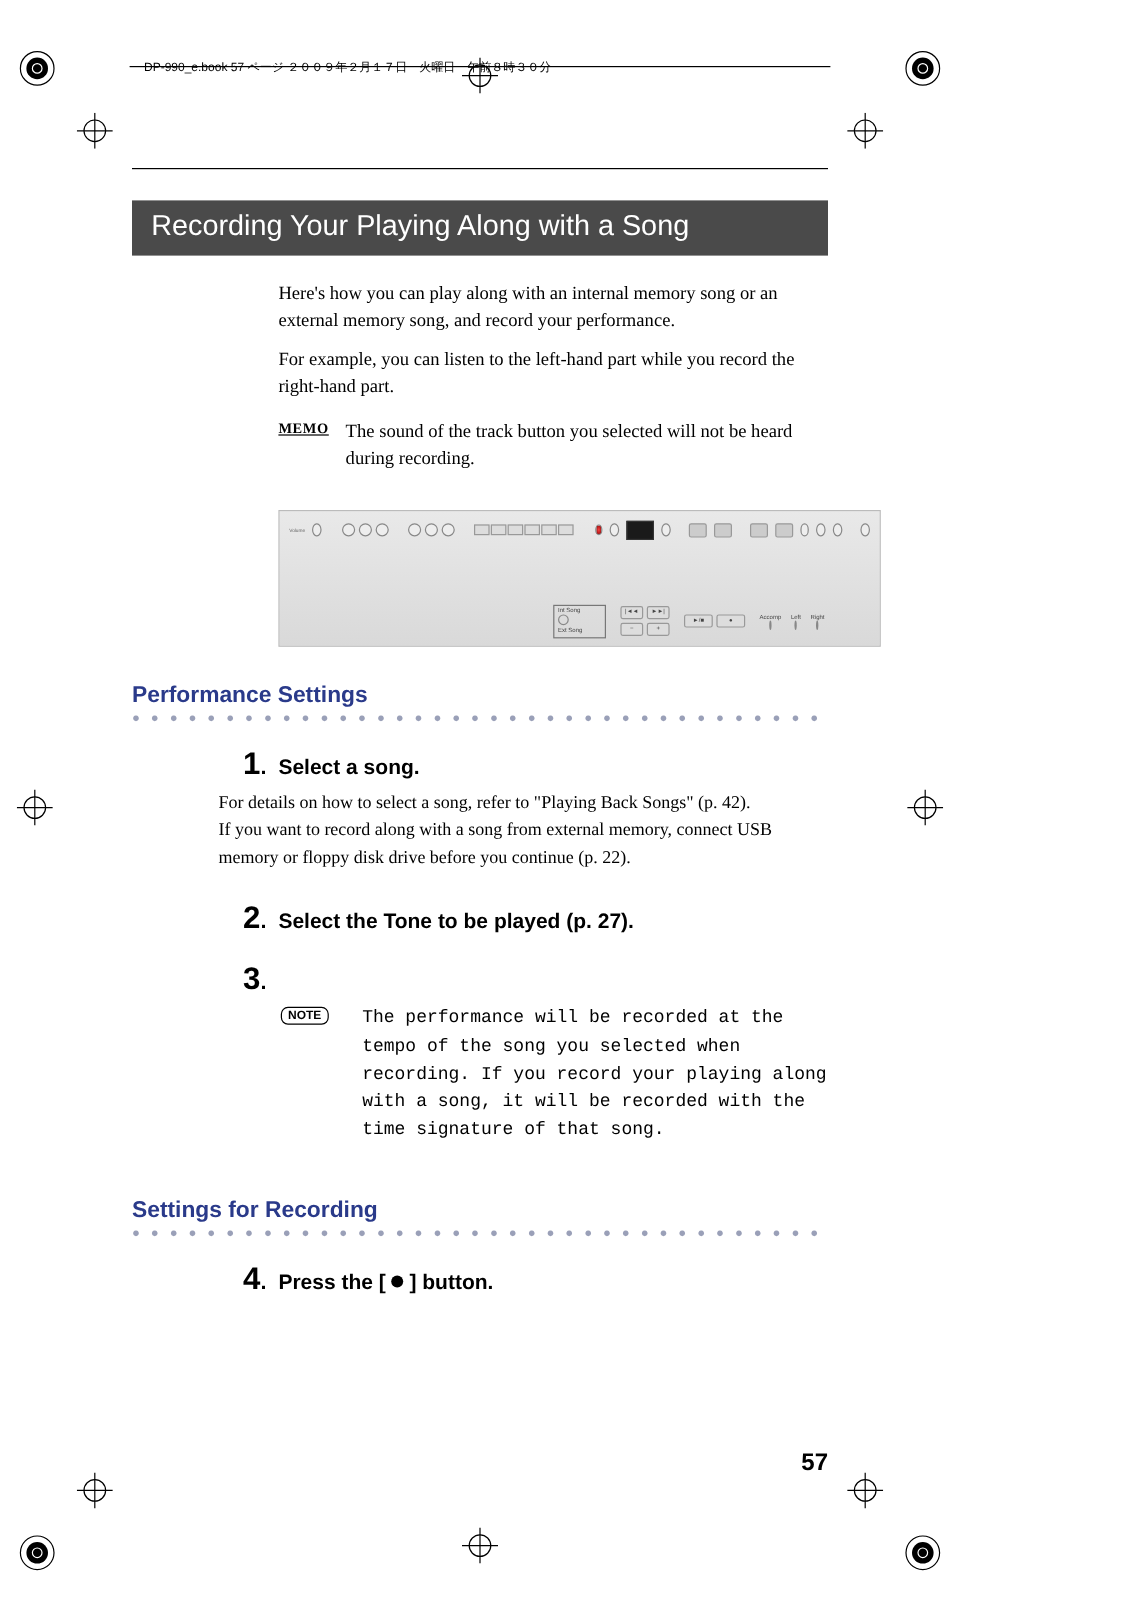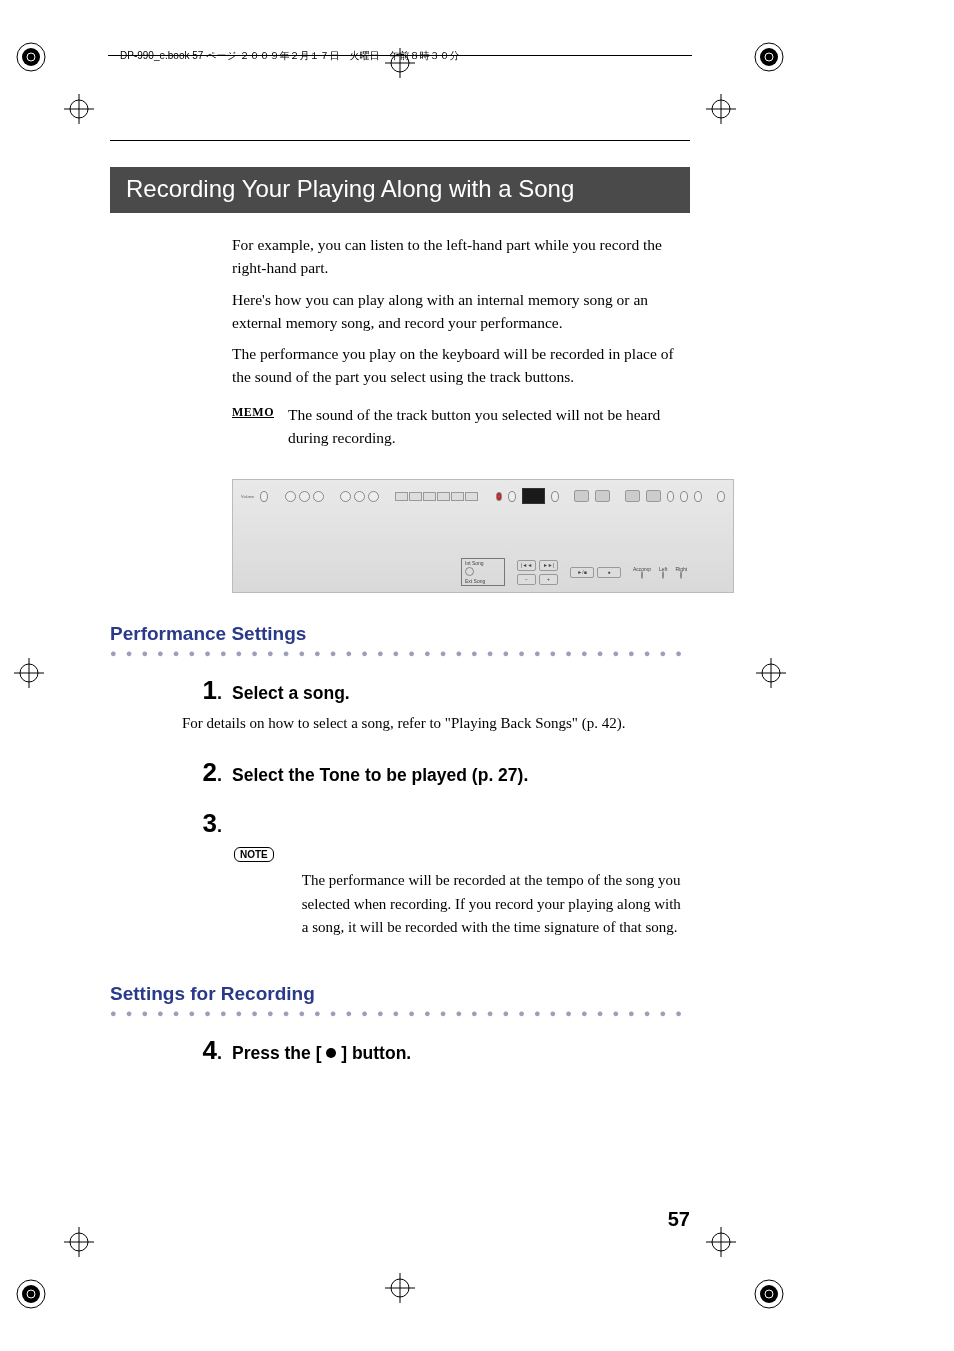--- a/index.html
+++ b/index.html
@@ -190,22 +190,21 @@
   }
   .note-row {
     display: flex;
     gap: 28px;
     margin: 6px 0 0 124px;
     align-items: flex-start;
   }
   .note-row .note-text {
     font-size: 15px;
     line-height: 1.55;
-    font-family: Liberation Serif, serif;
-    margin-top: 24px;
+    font-family: Liberation Mono, monospace;
   }
   .page-num {
     position: absolute;
     right: 0;
     bottom: 0;
     font-family: "Helvetica Neue", Arial, sans-serif;
     font-size: 20px;
     font-weight: 700;
   }
   .rec-dot {
@@ -307,23 +306,22 @@
   <div class="cropline h-top"></div>
 
   <div class="header-meta">DP-990_e.book  57 ページ  ２００９年２月１７日　火曜日　午前８時３０分</div>
 
   <div class="content">
     <hr class="hr">
 
     <div class="hero">Recording Your Playing Along with a Song</div>
 
     <div class="body">
+      <p class="para">Here's how you can play along with an internal memory song or an external memory song, and record your performance.</p>
       <p class="para">For example, you can listen to the left-hand part while you record the right-hand part.</p>
-      <p class="para">Here's how you can play along with an internal memory song or an external memory song, and record your performance.</p>
-      <p class="para">The performance you play on the keyboard will be recorded in place of the sound of the part you select using the track buttons.</p>
 
       <div class="memo-row">
         <span class="memo-badge">MEMO</span>
         <span class="para" style="margin:0;">The sound of the track button you selected will not be heard during recording.</span>
       </div>
     </div>
 
     <div class="figure">
       <div class="toprow">
         <span class="lbl">Volume</span>
@@ -396,20 +394,21 @@
 
     <div class="subheading">Performance Settings</div>
     <div class="dotline">● ● ● ● ● ● ● ● ● ● ● ● ● ● ● ● ● ● ● ● ● ● ● ● ● ● ● ● ● ● ● ● ● ● ● ● ● ● ● ● ● ● ● ● ● ● ● ● ● ● ● ● ● ● ● ● ● ● ● ● ● ● ● ● ● ● ● ● ● ● ● ● ● ● ● ● ● ●</div>
 
     <div class="step">
       <span class="step-num"><span>1</span><span class="step-dot">.</span></span>
       <span class="step-title">Select a song.</span>
     </div>
     <div class="step-body">
       <div>For details on how to select a song, refer to "Playing Back Songs" (p. 42).</div>
+      <div>If you want to record along with a song from external memory, connect USB memory or floppy disk drive before you continue (p. 22).</div>
     </div>
 
     <div class="step">
       <span class="step-num"><span>2</span><span class="step-dot">.</span></span>
       <span class="step-title">Select the Tone to be played (p. 27).</span>
     </div>
     <div style="height:14px"></div>
 
     <div class="step">
       <span class="step-num"><span>3</span><span class="step-dot">.</span></span>

